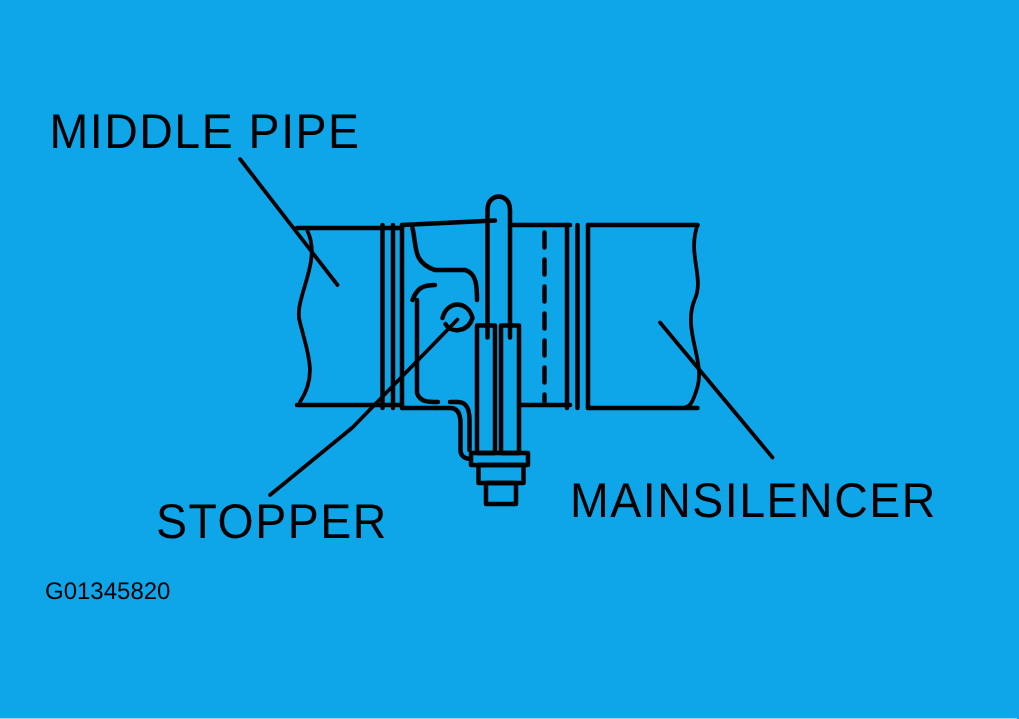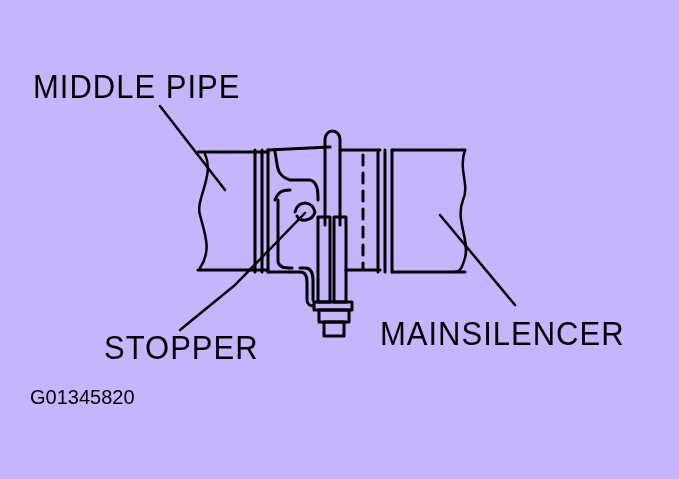--- a/index.html
+++ b/index.html
@@ -1,19 +1,19 @@
 <!DOCTYPE html>
 <html><head>
   <meta charset="utf-8">
   <style>
     html, body { margin:0; padding:0; background:#ffffff; }
-    #canvas { position:relative; width:679px; height:479px; background:#c4b5fd; overflow:hidden; }
+    #canvas { position:relative; width:679px; height:479px; background:#0ea5e9; overflow:hidden; }
     .lbl { position:absolute; color:#000; font-family:"Liberation Sans", sans-serif; white-space:nowrap; }
     .big { font-size:31px; letter-spacing:1px; transform:scaleY(1.05); }
-    .code { font-size:20px; letter-spacing:0px; }
+    .code { font-size:16px; letter-spacing:0px; }
     svg { position:absolute; left:0; top:0; }
   </style>
 </head>
 <body>
 
 <div id="canvas">
 
   <div class="lbl big" style="left:33px;top:70px;">MIDDLE PIPE</div>
   <div class="lbl big" style="left:104px;top:330px;">STOPPER</div>
   <div class="lbl big" style="left:380px;top:316px;">MAINSILENCER</div>

